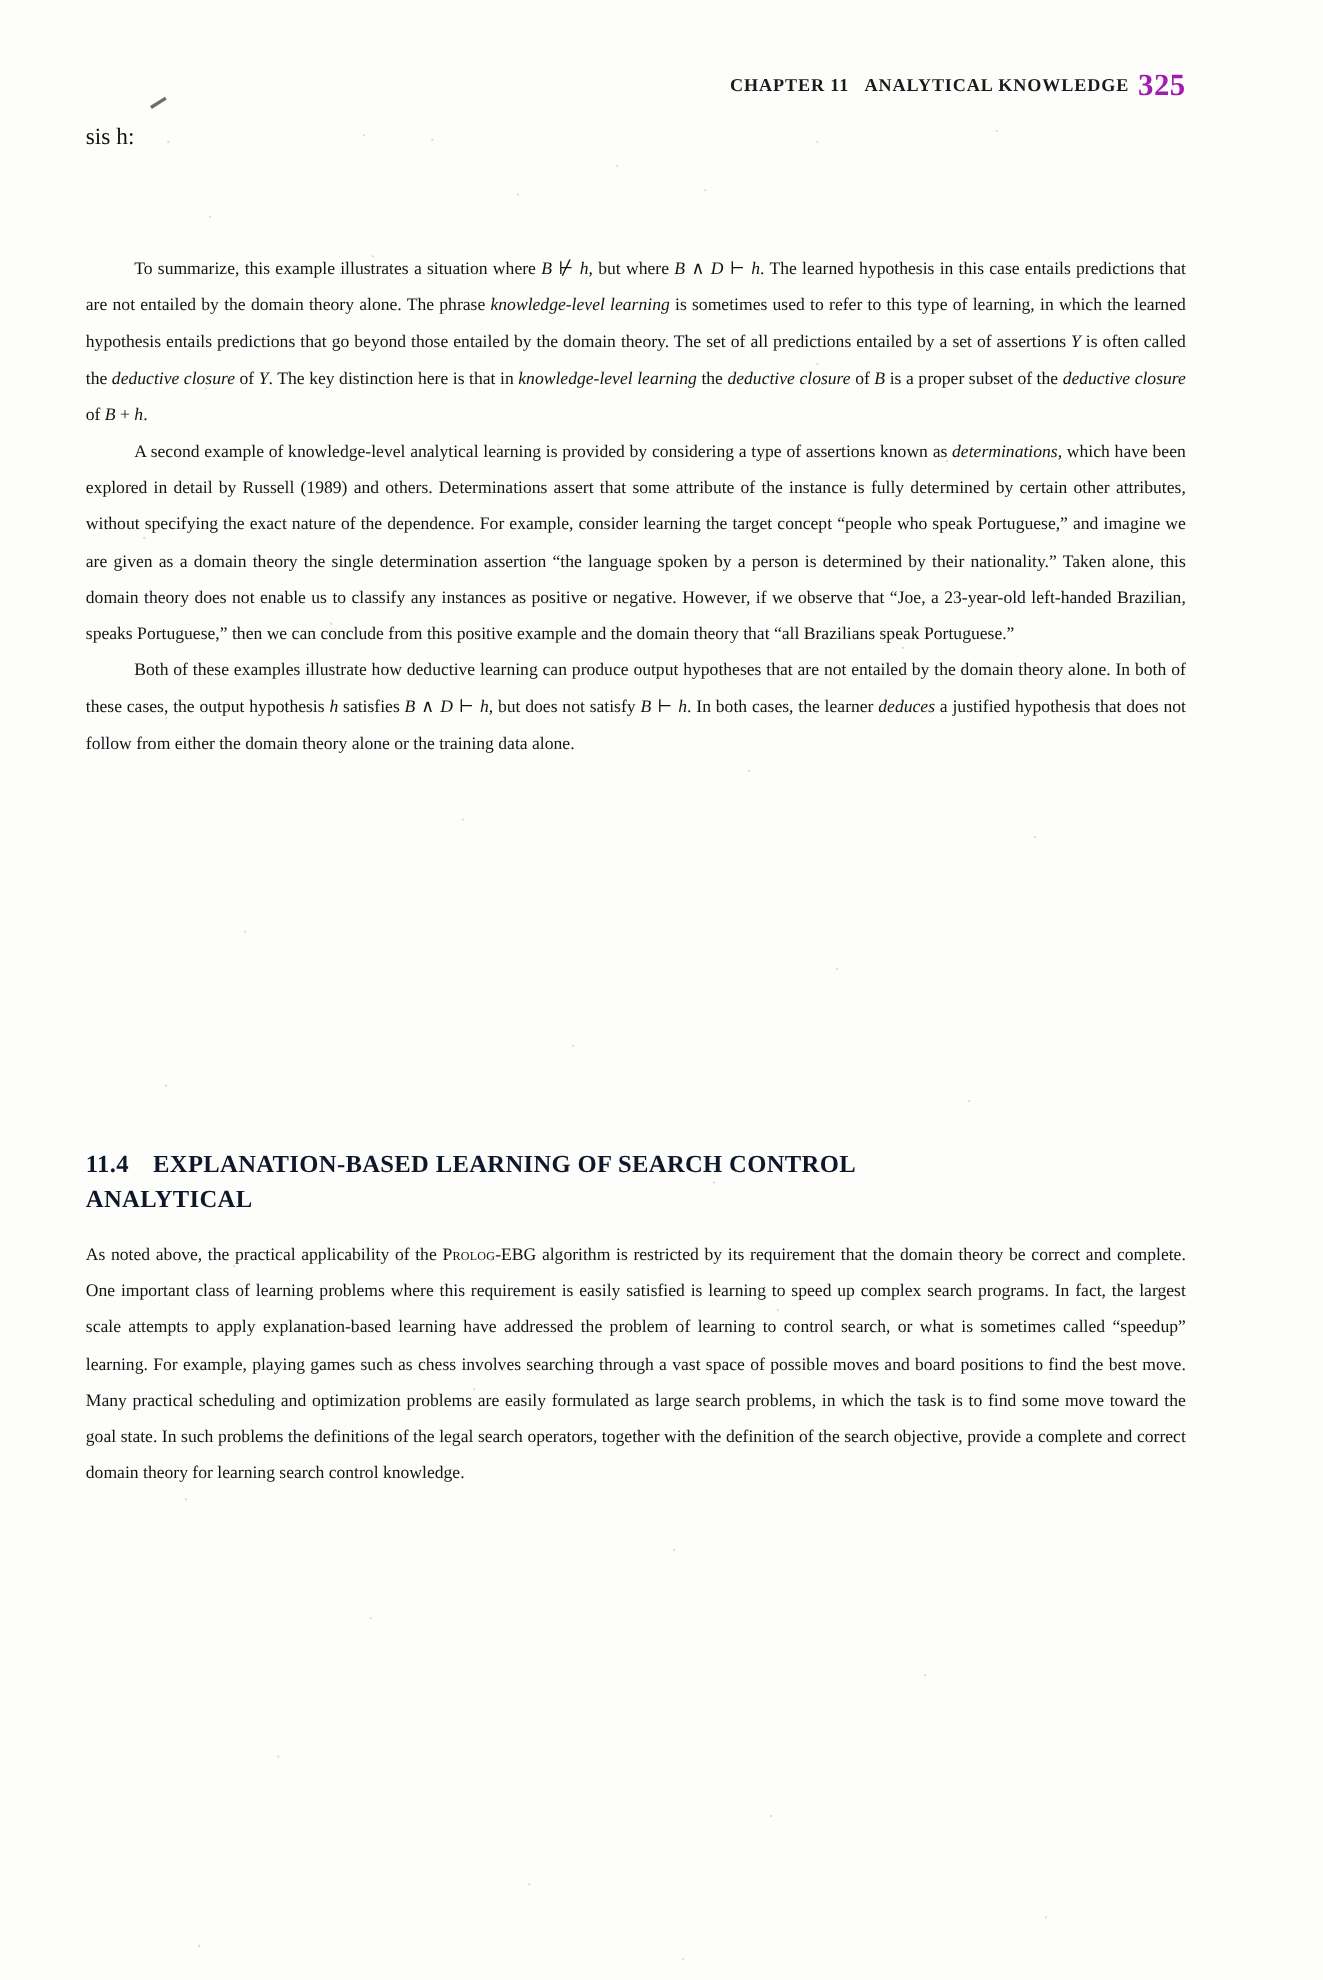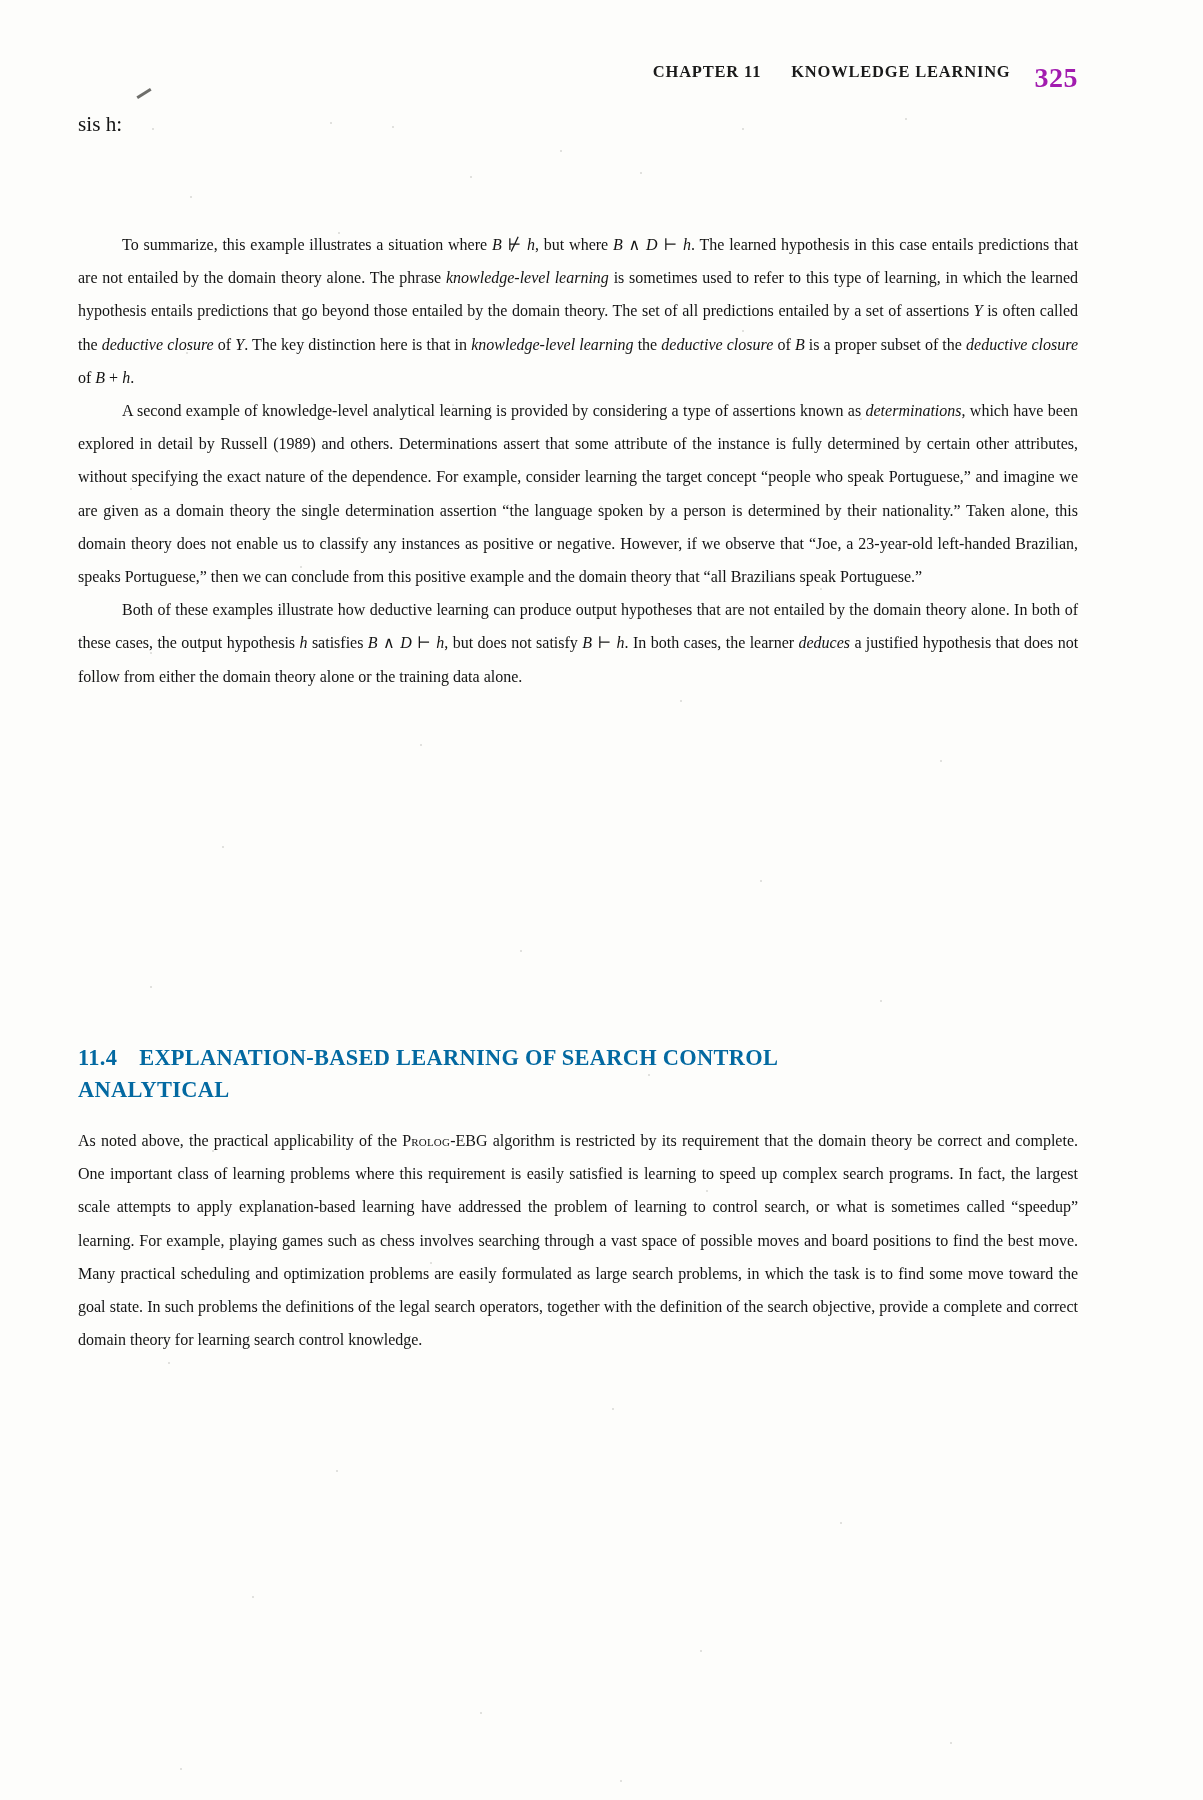--- a/index.html
+++ b/index.html
@@ -30,23 +30,23 @@
     width: 1000px;
     height: 1800px;
   }
 
   
   .running-head {
     position: absolute;
     right: 0;
     top: 62px;
     display: flex;
-    align-items: flex-start;
+    align-items: center;
     justify-content: flex-end;
-    gap: 24px;
+    gap: 8px;
     white-space: nowrap;
   }
   .rh-text {
     font-size: 16.5px;
     letter-spacing: 0.8px;
     font-weight: 700;
     color: #1a1a1a;
   }
   .rh-chapter { margin-right: 6px; }
   .rh-page {
@@ -111,21 +111,21 @@
   
   .section-heading {
     position: absolute;
     left: 0;
     top: 1042px;
     width: 1000px;
     font-size: 22.4px;
     font-weight: 700;
     line-height: 32px;
     letter-spacing: 0.3px;
-    color: #0369a1;
+    color: #0f172a;
   }
   .section-heading .num { margin-right: 22px; }
 
   
   .speck {
     position: absolute;
     background: #b9b9b4;
     border-radius: 50%;
     opacity: 0.55;
   }
@@ -188,21 +188,21 @@
     <div class="speck" style="left: 480px; top: 1712px; width: 2px; height: 2px;"></div>
     <div class="speck" style="left: 950px; top: 1742px; width: 2px; height: 2px;"></div>
     <div class="speck" style="left: 180px; top: 1768px; width: 2px; height: 2px;"></div>
     <div class="speck" style="left: 620px; top: 1780px; width: 2px; height: 2px;"></div>
   </div>
 
 <div class="content">
 
   <div class="running-head">
     <span class="rh-text rh-chapter">CHAPTER 11</span>
-    <span class="rh-text rh-title">KNOWLEDGE LEARNING</span>
+    <span class="rh-text rh-title">ANALYTICAL KNOWLEDGE</span>
     <span class="rh-page">325</span>
   </div>
 
   <div class="edge-mark"></div>
 
   <div class="runon">
     <span class="frag">sis h:</span>
   </div>
 
 

